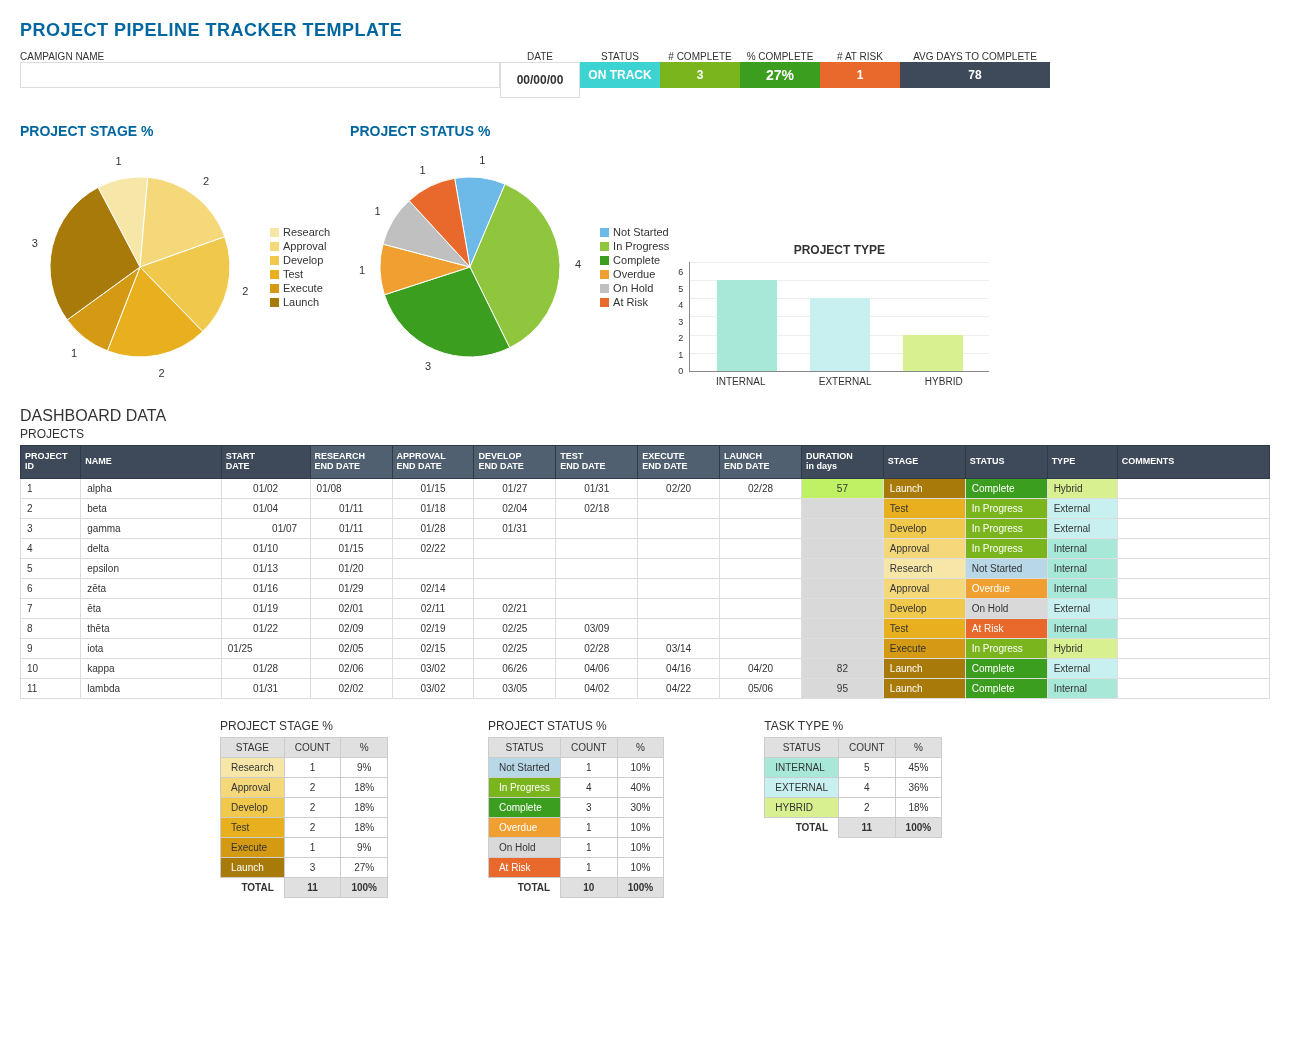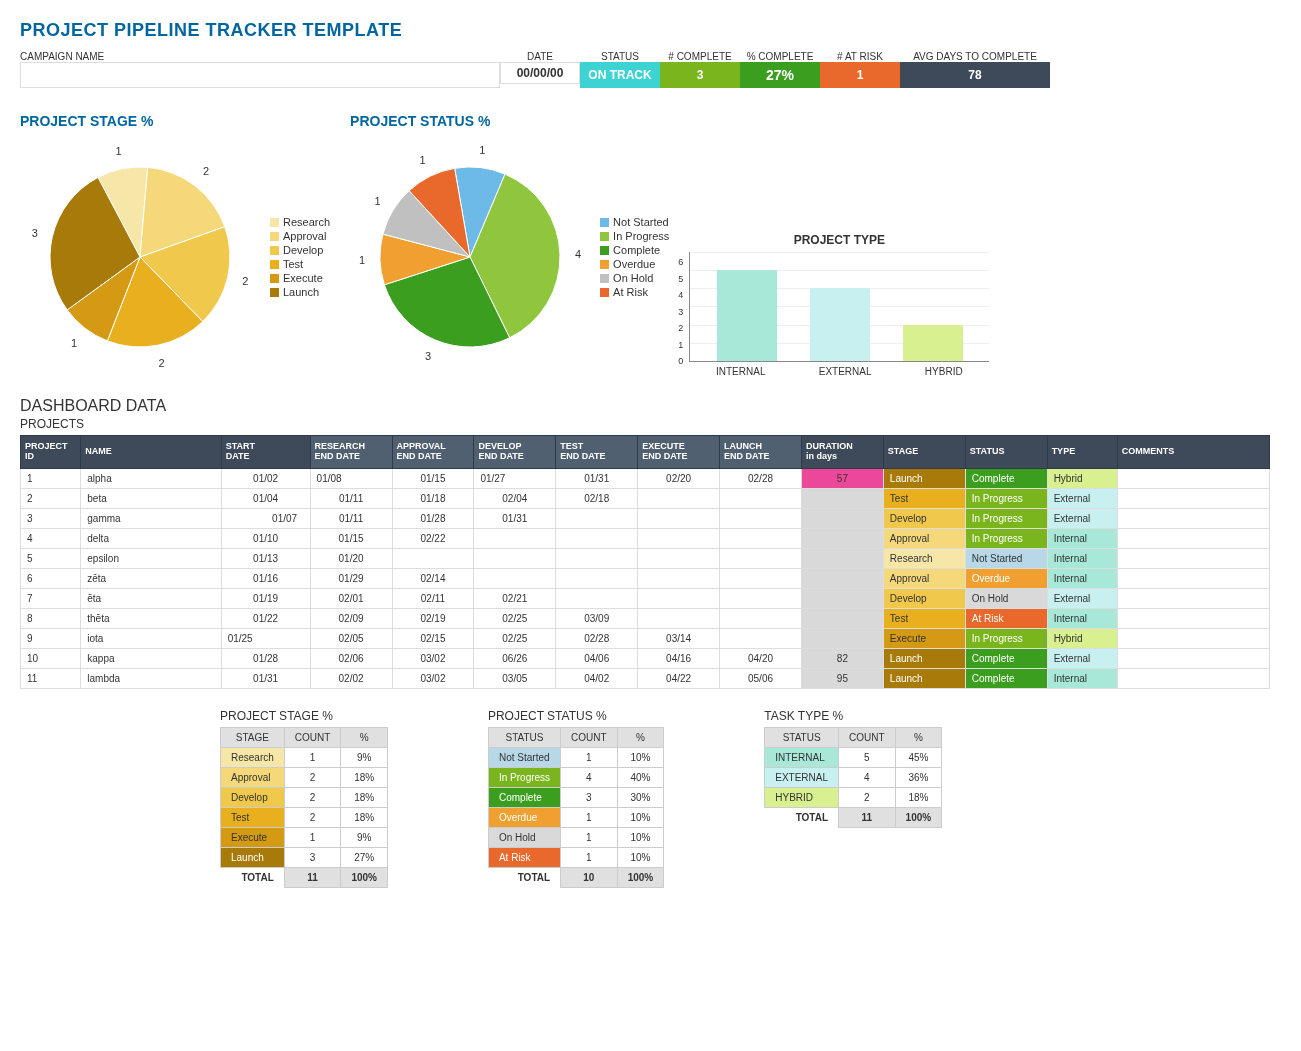--- a/index.html
+++ b/index.html
@@ -9,21 +9,21 @@
 .header-label { text-align: center; }
 .campaign-label { width: 480px; text-align: left; padding-left: 0; }
 .date-label { width: 80px; }
 .status-label { width: 80px; }
 .complete-label { width: 80px; }
 .pct-label { width: 80px; }
 .risk-label { width: 80px; }
 .avg-label { width: 150px; }
 .header-values { display: flex; font-size: 12px; font-weight: bold; }
 .campaign-input { width: 480px; height: 26px; border: 1px solid #ddd; background: #fff; }
-.date-val { width: 80px; height: 22px; border: 1px solid #ddd; display: flex; align-items: center; justify-content: center; background: #fff; }
+.date-val { width: 80px; height: 36px; border: 1px solid #ddd; display: flex; align-items: center; justify-content: center; background: #fff; }
 .ontrack-val { width: 80px; height: 26px; background: #3ed3d3; color: #fff; display: flex; align-items: center; justify-content: center; }
 .numcomplete-val { width: 80px; height: 26px; background: #7ab51d; color: #fff; display: flex; align-items: center; justify-content: center; }
 .pctcomplete-val { width: 80px; height: 26px; background: #3c9e1f; color: #fff; display: flex; align-items: center; justify-content: center; font-size: 14px; }
 .risk-val { width: 80px; height: 26px; background: #e8692b; color: #fff; display: flex; align-items: center; justify-content: center; }
 .avg-val { width: 150px; height: 26px; background: #3e4a5a; color: #fff; display: flex; align-items: center; justify-content: center; }
 .charts-row { display: flex; gap: 20px; margin-top: 25px; margin-bottom: 20px; }
 .chart-block { position: relative; }
 .chart-title { color: #0066a0; font-weight: bold; font-size: 14px; margin-bottom: 8px; }
 .pie-wrap { display: flex; align-items: center; gap: 10px; }
 .pie { position: relative; width: 240px; height: 240px; }
@@ -230,25 +230,25 @@
         <th style="width: 130px;">COMMENTS</th>
       </tr>
     </thead>
   <tbody id="proj-body">
       <tr>
         <td>1</td>
         <td>alpha</td>
         <td style="text-align: center;">01/02</td>
         <td style="text-align: left;">01/08</td>
         <td style="text-align: center;">01/15</td>
-        <td style="text-align: left;">01/27</td>
+        <td style="text-align: center;">01/27</td>
         <td style="text-align: center;">01/31</td>
         <td style="text-align: center;">02/20</td>
         <td style="text-align: center;">02/28</td>
-        <td class="" style="background: #ec4899; text-align: center;">57</td>
+        <td class="" style="background: #bef264; text-align: center;">57</td>
         <td class="stage-Launch">Launch</td>
         <td class="status-Complete">Complete</td>
         <td class="type-Hybrid">Hybrid</td>
         <td></td>
       </tr>
       <tr>
         <td>2</td>
         <td>beta</td>
         <td style="text-align: center;">01/04</td>
         <td style="text-align: center;">01/11</td>

